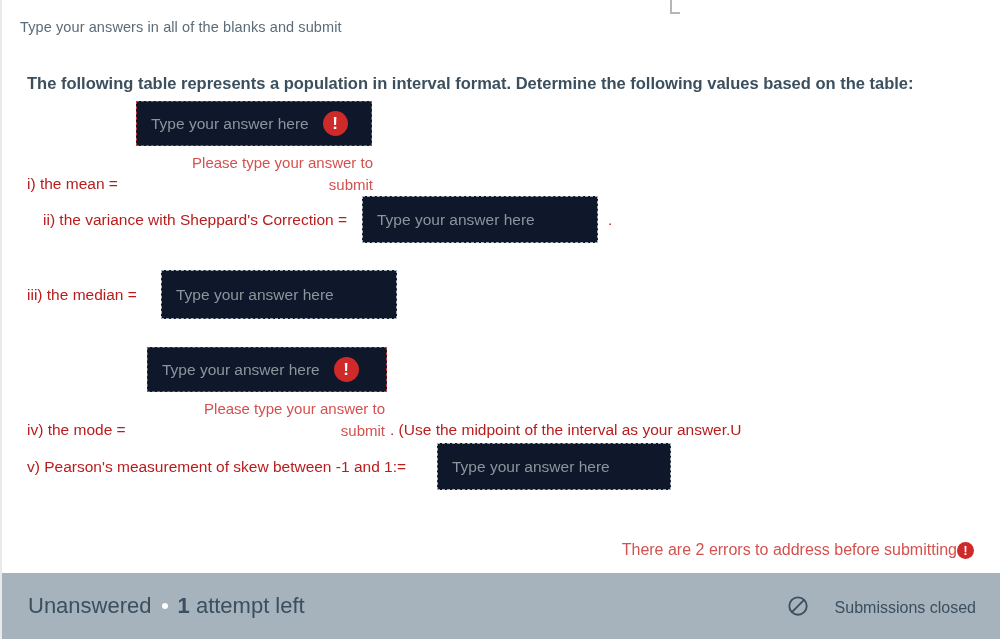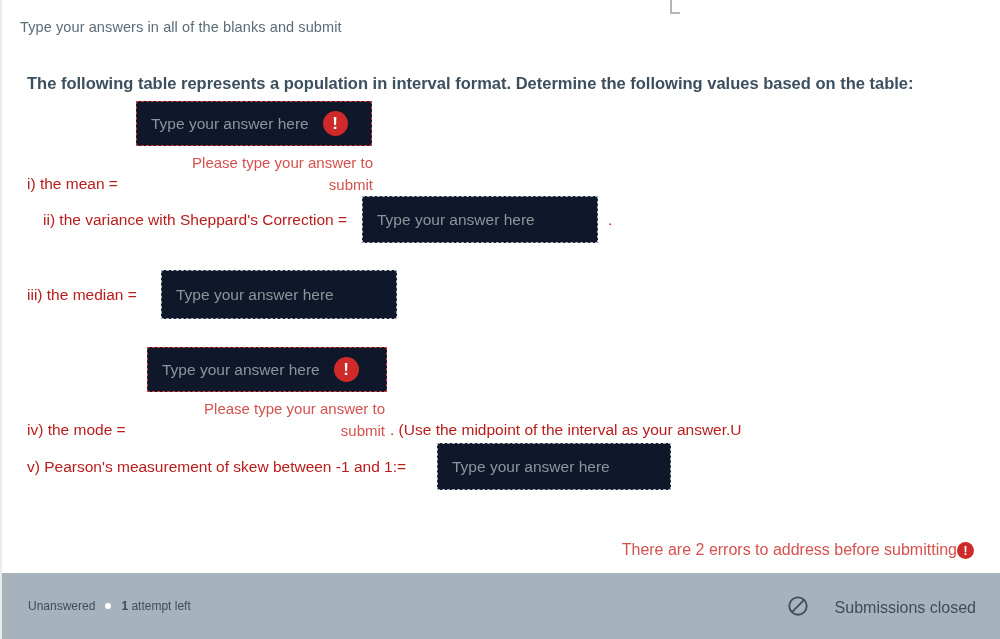--- a/index.html
+++ b/index.html
@@ -153,21 +153,21 @@
     display: flex;
     align-items: center;
     justify-content: space-between;
     padding: 0 26px;
     box-sizing: border-box;
   }
   .footer-left {
     display: flex;
     align-items: center;
     gap: 10px;
-    font-size: 12px;
+    font-size: 22px;
     color: #3b4f5e;
     white-space: nowrap;
   }
   .dot-sep {
     width: 6px;
     height: 6px;
     border-radius: 50%;
     background: #ffffff;
     display: inline-block;
     flex: none;

